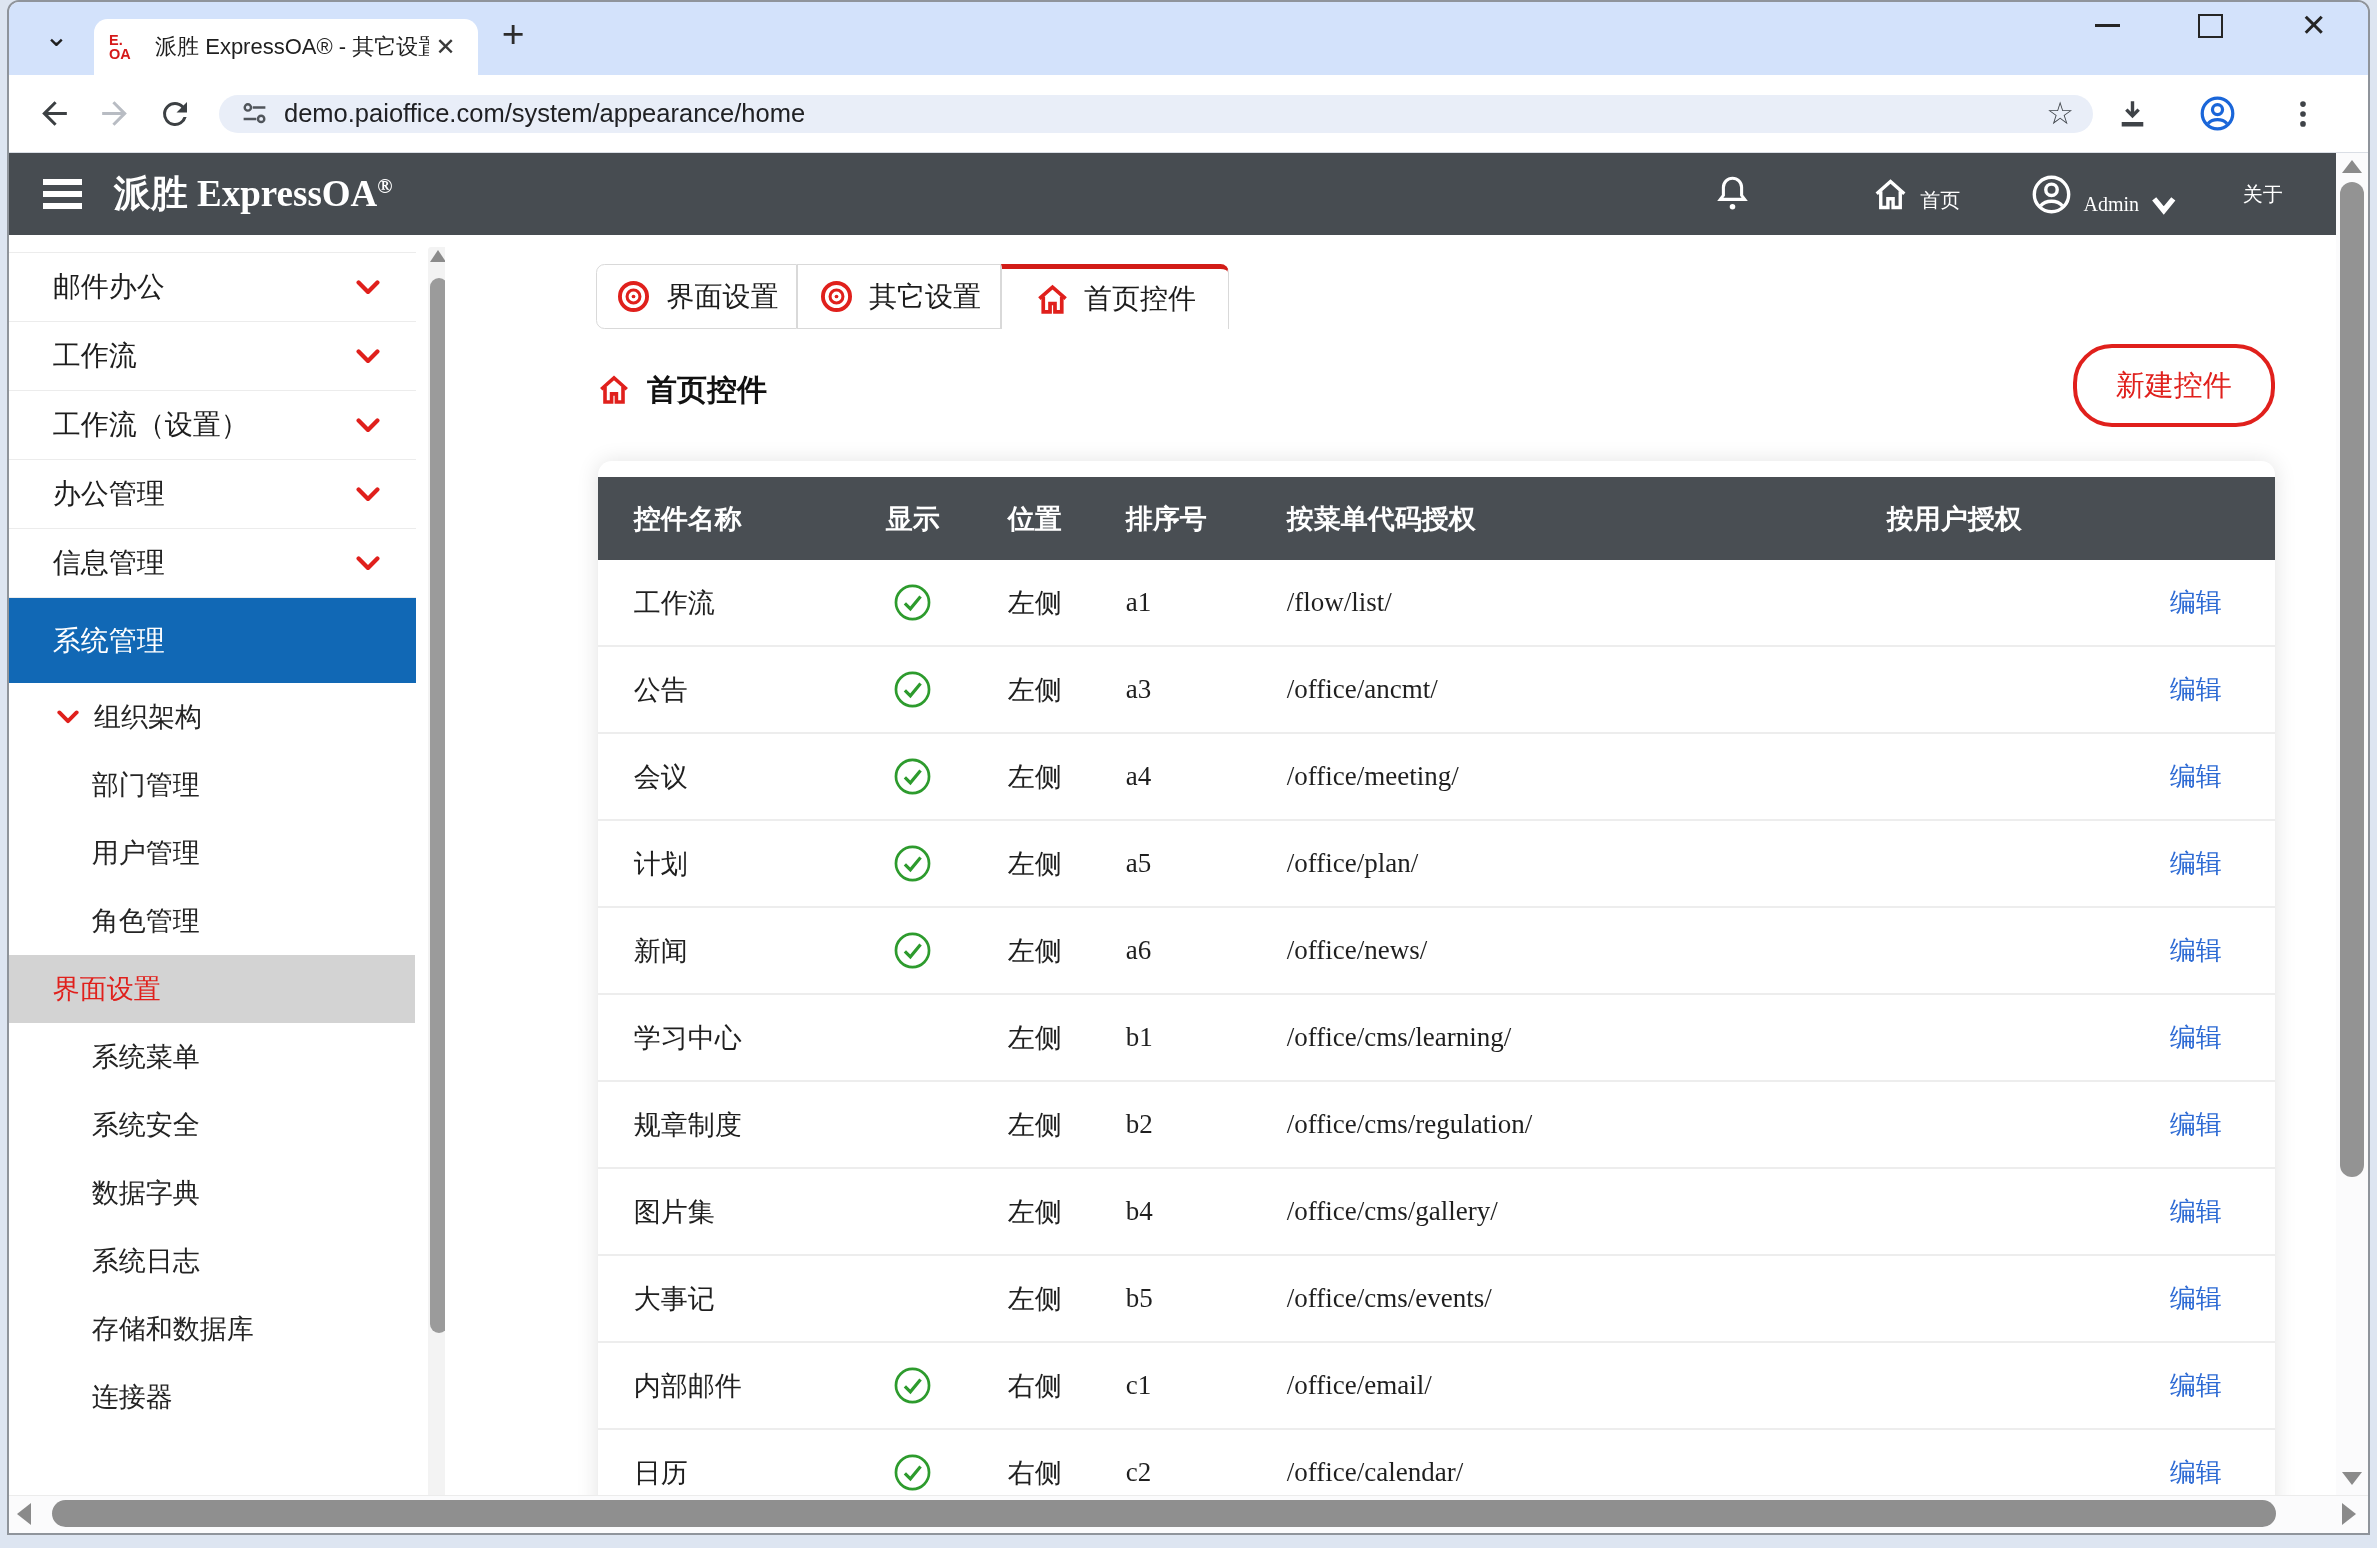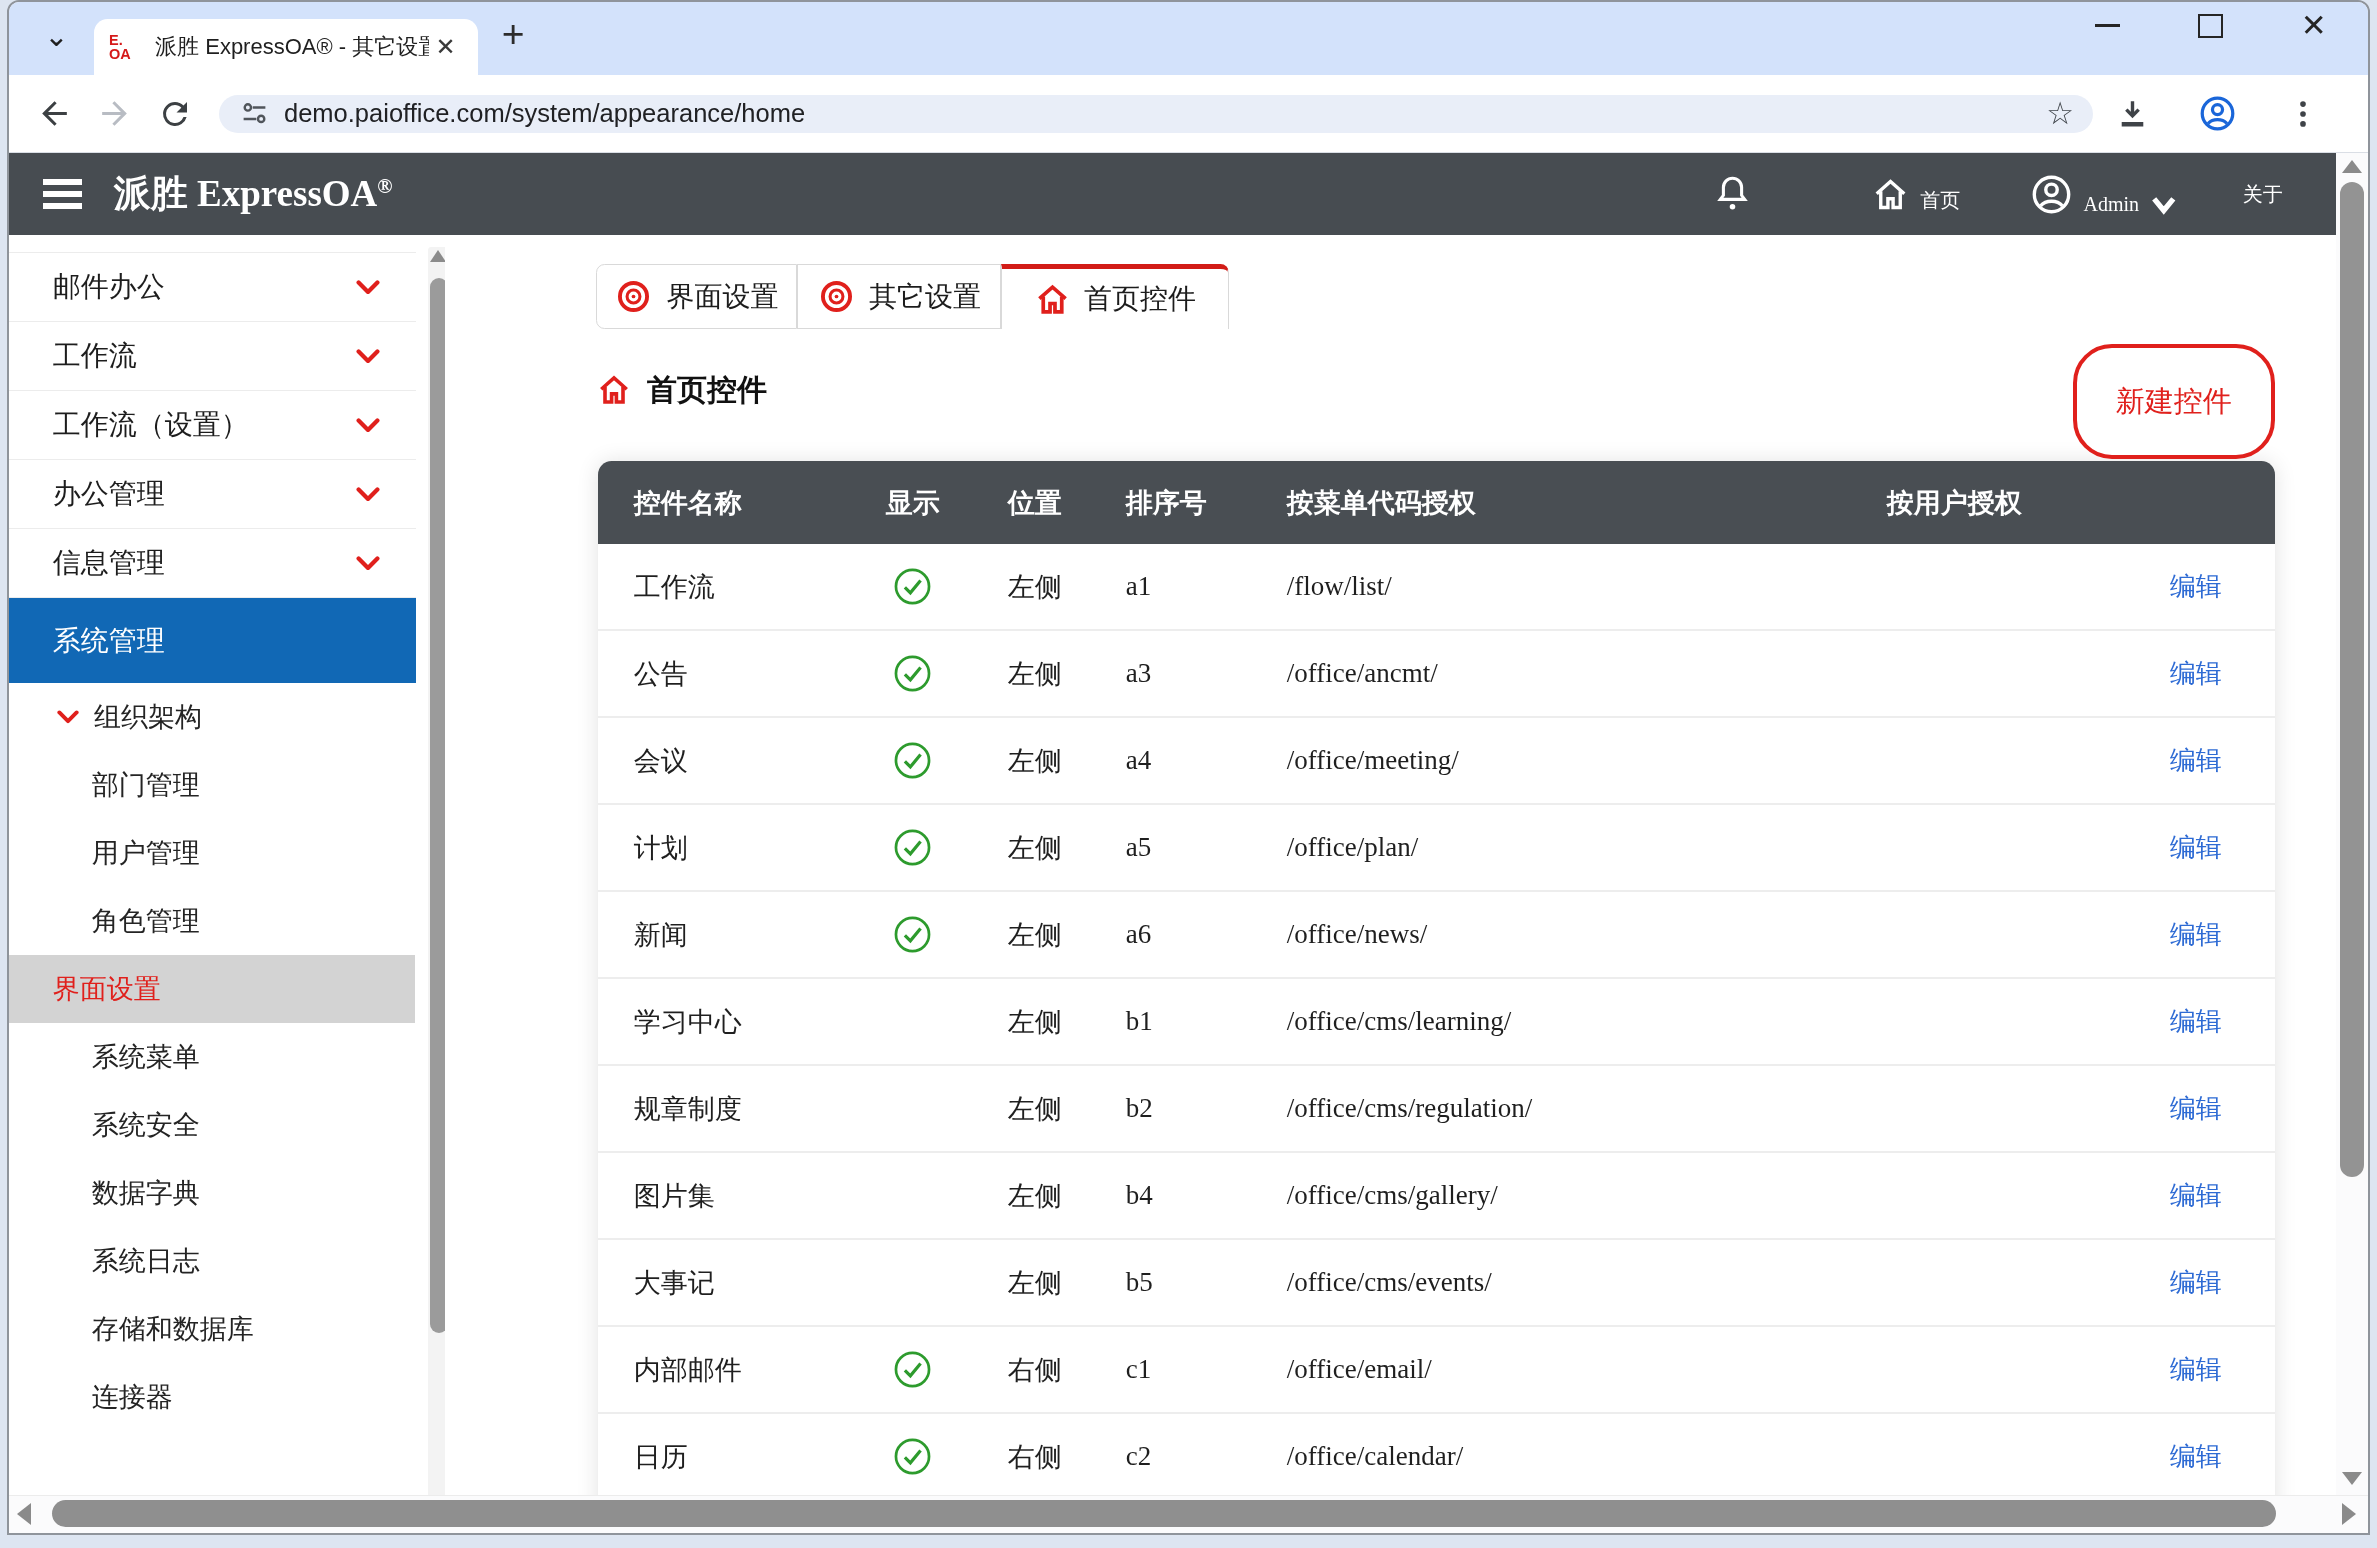--- a/index.html
+++ b/index.html
@@ -74,29 +74,29 @@
     font-family:"Liberation Serif","DejaVu Serif",serif;}
   .tabs{display:flex;margin:29px 0 0 151px;}
   .mtab{height:65px;display:flex;align-items:center;justify-content:center;gap:13.6px;
     background:#fff;border:1.7px solid #d9d9d9;border-left-width:0.9px;border-right-width:0.9px;
     font-size:28px;color:#1c1c1c;cursor:pointer;box-sizing:border-box;}
   .mtab:first-child{border-radius:8.5px 0 0 8.5px;border-left-width:1.7px;width:201px;}
   .mtab:nth-child(2){width:204px;}
   .mtab.active{border-top:5.1px solid #d21c17;border-bottom:none;border-radius:0 8.5px 0 0;border-right-width:1.7px;width:228px;}
   .title-row{display:flex;align-items:center;gap:15.3px;margin:39px 0 0 151px;height:44px;
     font-size:30px;font-weight:bold;color:#111;}
-  .new-btn{position:absolute;top:109px;right:61px;height:75px;padding:16px 39px;
+  .new-btn{position:absolute;top:109px;right:61px;height:75px;padding:0 39px;
     border:4.3px solid #e0201c;border-radius:39px;color:#e0201c;font-size:29px;
     display:flex;align-items:center;background:#fff;cursor:pointer;
     font-family:"Liberation Serif","DejaVu Serif",serif;}
   
   .card{margin:49px 0 0 153px;width:1677px;border-radius:13.6px;
     box-shadow:0 1.7px 22px rgba(0,0,0,.12);background:#fff;overflow:hidden;}
   .trow{display:grid;grid-template-columns:264px 102px 119px 136px 612px 1fr 153px;align-items:center;}
-  .thead{background:#494e53;color:#fff;font-weight:bold;height:83px;font-size:27px;}
+  .thead{background:#494e53;color:#fff;font-weight:bold;height:83px;font-size:27px;margin-top:16px;}
   .tbody-row{height:85px;font-size:27px;color:#1f1f1f;border-top:2.6px solid #ededed;}
   .c-name{padding-left:36px;}
   .c-check{display:flex;justify-content:center;}
   .c-pos{padding-left:44px;}
   .c-order{padding-left:43px;}
   .c-code{padding-left:68px;}
   .c-user{padding-left:56px;}
   .c-edit{text-align:right;padding-right:53px;}
   .c-edit a{color:#2e6bd4;text-decoration:none;font-size:26px;cursor:pointer;}
   .partial{height:34px;}

